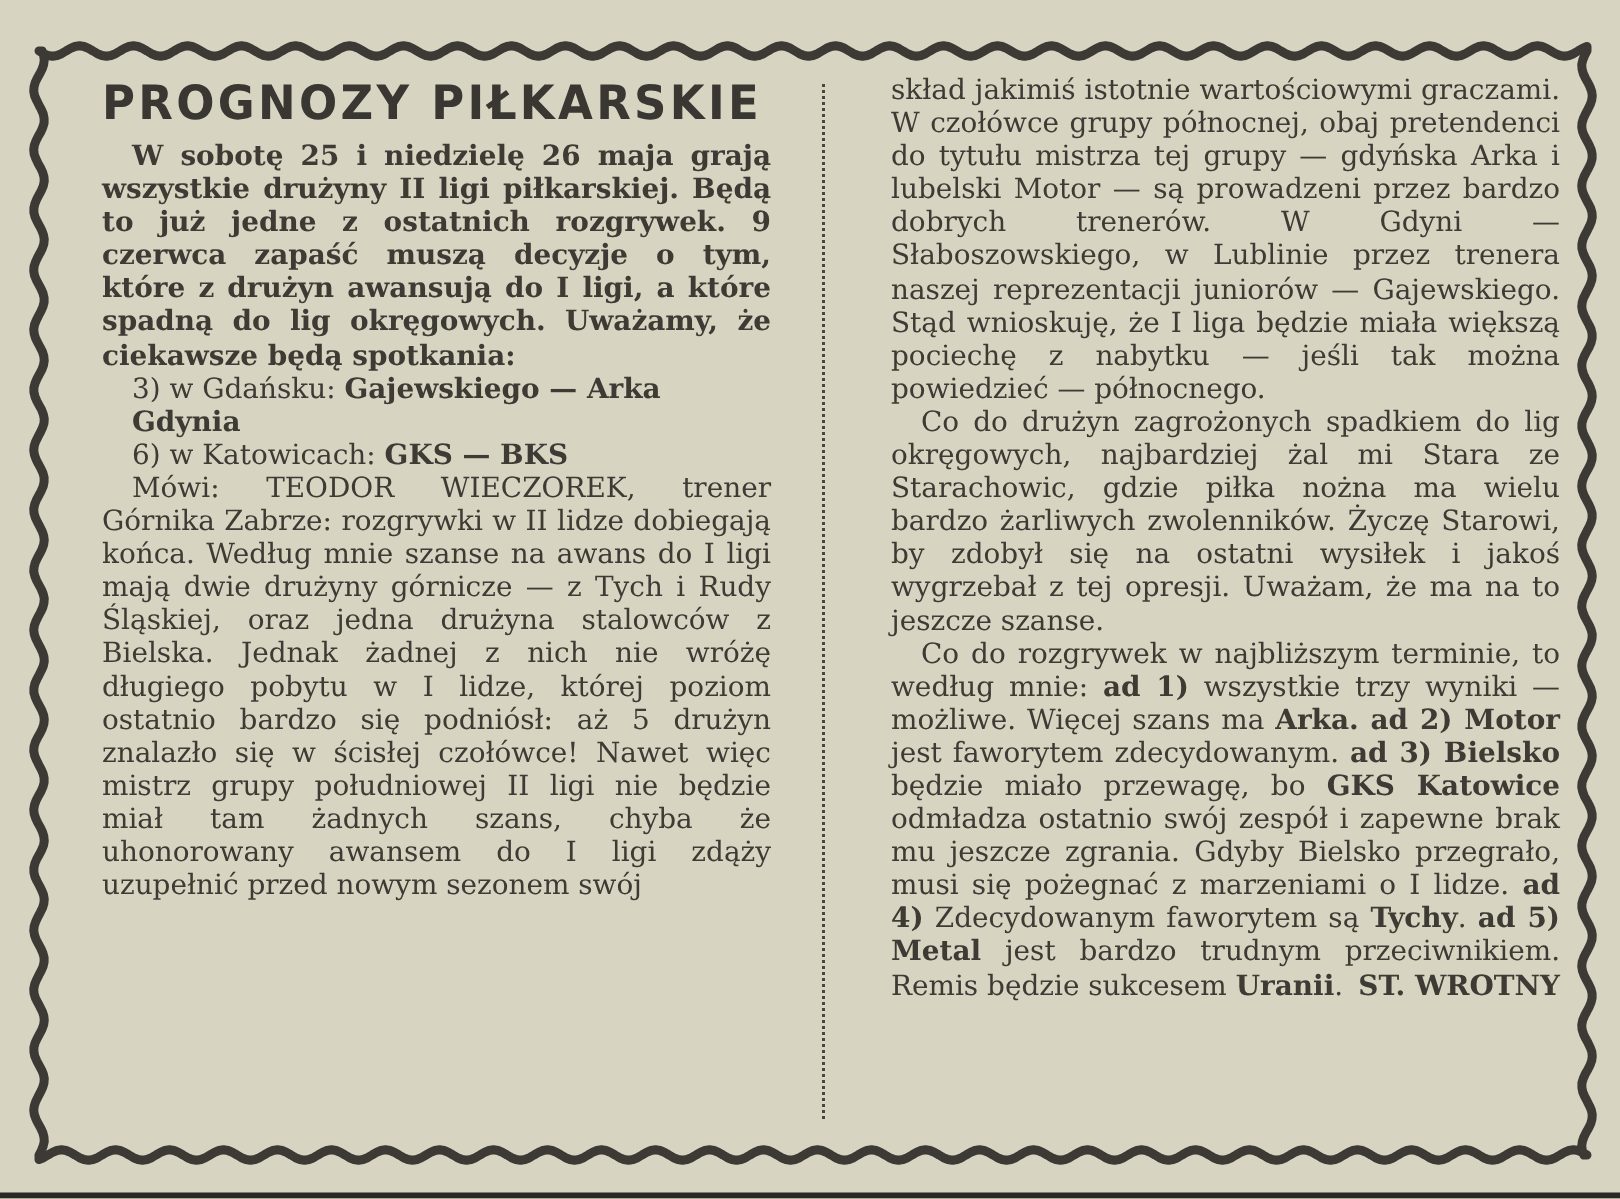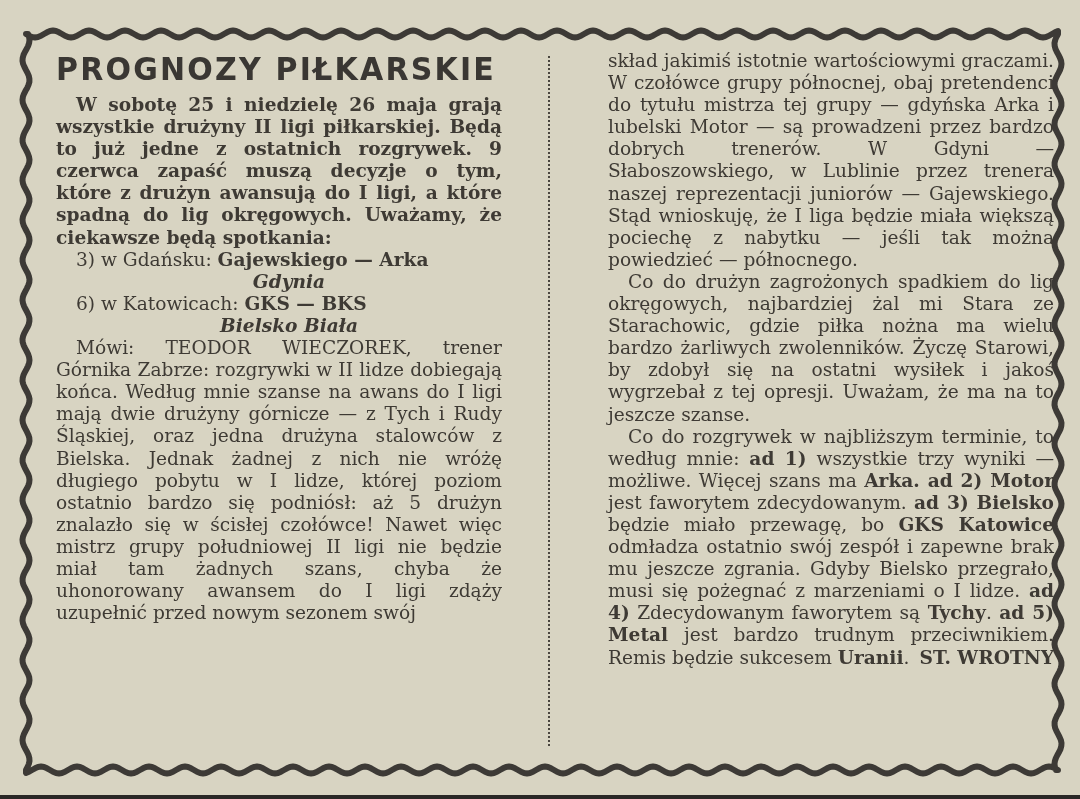--- a/index.html
+++ b/index.html
@@ -13,35 +13,36 @@
   .paper {
     position:absolute; left:0; top:0; width:1080px; height:795px;
     background:#d8d4c2;
   }
   .bottom-bar { position:absolute; left:0; top:795px; width:1080px; height:4px; background:#2a2826; }
   svg.frame { position:absolute; left:0; top:0; }
   .col {
     position:absolute; top:52px;
     font-size:18.6px; line-height:22.1px; font-weight:bold;
     text-align:justify;
+    margin-left:12px;
   }
   .col-left { left:56px; width:446px; }
-  .col-right { left:608px; width:446px; top:50px; }
+  .col-right { left:582px; width:446px; top:50px; }
   .title {
     font-family:"DejaVu Sans","Liberation Sans",sans-serif;
     font-weight:900; font-size:30px; letter-spacing:2.2px;
     line-height:36px; color:#3a3733; margin:0 0 6px 0;
     transform:scaleY(1.05);
   }
   p { margin:0; }
   .indent { text-indent:20px; }
   .light { font-weight:normal; }
   .it { font-weight:normal; }
   .match { padding-left:20px; text-align:left; }
-  .match .r { display:block; text-align:center;font-style:italic; }
+  .match .r { display:block; text-align:left; }
   .b { font-weight:bold; }
   .divider {
     position:absolute; left:548px; top:56px; width:0; height:690px;
     border-left:2.5px dotted #4a463f;
   }
 </style>
 </head>
 <body>
 
 <div class="paper"></div>
@@ -51,21 +52,21 @@
   <path id="wave" fill="none" stroke="#3d3a36" stroke-width="6" stroke-linejoin="round" stroke-linecap="round" d="M26.0,34.0 L29.0,35.8 L32.0,37.0 L35.0,37.5 L38.0,37.0 L41.0,35.8 L44.0,34.0 L47.0,32.3 L50.0,31.0 L53.0,30.5 L56.0,31.0 L59.0,32.3 L62.0,34.0 L65.0,35.8 L68.0,37.0 L71.0,37.5 L74.0,37.0 L77.0,35.8 L80.0,34.0 L83.0,32.3 L86.0,31.0 L89.0,30.5 L92.0,31.0 L95.0,32.3 L98.0,34.0 L101.0,35.8 L104.0,37.0 L107.0,37.5 L110.0,37.0 L113.0,35.8 L116.0,34.0 L119.0,32.3 L122.0,31.0 L125.0,30.5 L128.0,31.0 L131.0,32.3 L134.0,34.0 L137.0,35.7 L140.0,37.0 L143.0,37.5 L146.0,37.0 L149.0,35.8 L152.0,34.0 L155.0,32.3 L158.0,31.0 L161.0,30.5 L164.0,31.0 L167.0,32.3 L170.0,34.0 L173.0,35.7 L176.0,37.0 L179.0,37.5 L182.0,37.0 L185.0,35.8 L188.0,34.0 L191.0,32.3 L194.0,31.0 L197.0,30.5 L200.0,31.0 L203.0,32.3 L206.0,34.0 L209.0,35.7 L212.0,37.0 L215.0,37.5 L218.0,37.0 L221.0,35.8 L224.0,34.0 L227.0,32.3 L230.0,31.0 L233.0,30.5 L236.0,31.0 L239.0,32.3 L242.0,34.0 L245.0,35.7 L248.0,37.0 L251.0,37.5 L254.0,37.0 L257.0,35.8 L260.0,34.0 L263.0,32.3 L266.0,31.0 L269.0,30.5 L272.0,31.0 L275.0,32.3 L278.0,34.0 L281.0,35.7 L284.0,37.0 L287.0,37.5 L290.0,37.0 L293.0,35.8 L296.0,34.0 L299.0,32.3 L302.0,31.0 L305.0,30.5 L308.0,31.0 L311.0,32.3 L314.0,34.0 L317.0,35.8 L320.0,37.0 L323.0,37.5 L326.0,37.0 L329.0,35.8 L332.0,34.0 L335.0,32.2 L338.0,31.0 L341.0,30.5 L344.0,31.0 L347.0,32.2 L350.0,34.0 L353.0,35.8 L356.0,37.0 L359.0,37.5 L362.0,37.0 L365.0,35.8 L368.0,34.0 L371.0,32.2 L374.0,31.0 L377.0,30.5 L380.0,31.0 L383.0,32.2 L386.0,34.0 L389.0,35.8 L392.0,37.0 L395.0,37.5 L398.0,37.0 L401.0,35.8 L404.0,34.0 L407.0,32.2 L410.0,31.0 L413.0,30.5 L416.0,31.0 L419.0,32.2 L422.0,34.0 L425.0,35.8 L428.0,37.0 L431.0,37.5 L434.0,37.0 L437.0,35.8 L440.0,34.0 L443.0,32.3 L446.0,31.0 L449.0,30.5 L452.0,31.0 L455.0,32.2 L458.0,34.0 L461.0,35.8 L464.0,37.0 L467.0,37.5 L470.0,37.0 L473.0,35.8 L476.0,34.0 L479.0,32.2 L482.0,31.0 L485.0,30.5 L488.0,31.0 L491.0,32.2 L494.0,34.0 L497.0,35.8 L500.0,37.0 L503.0,37.5 L506.0,37.0 L509.0,35.8 L512.0,34.0 L515.0,32.3 L518.0,31.0 L521.0,30.5 L524.0,31.0 L527.0,32.2 L530.0,34.0 L533.0,35.8 L536.0,37.0 L539.0,37.5 L542.0,37.0 L545.0,35.8 L548.0,34.0 L551.0,32.2 L554.0,31.0 L557.0,30.5 L560.0,31.0 L563.0,32.2 L566.0,34.0 L569.0,35.8 L572.0,37.0 L575.0,37.5 L578.0,37.0 L581.0,35.8 L584.0,34.0 L587.0,32.3 L590.0,31.0 L593.0,30.5 L596.0,31.0 L599.0,32.2 L602.0,34.0 L605.0,35.7 L608.0,37.0 L611.0,37.5 L614.0,37.0 L617.0,35.8 L620.0,34.0 L623.0,32.3 L626.0,31.0 L629.0,30.5 L632.0,31.0 L635.0,32.3 L638.0,34.0 L641.0,35.7 L644.0,37.0 L647.0,37.5 L650.0,37.0 L653.0,35.7 L656.0,34.0 L659.0,32.3 L662.0,31.0 L665.0,30.5 L668.0,31.0 L671.0,32.3 L674.0,34.0 L677.0,35.7 L680.0,37.0 L683.0,37.5 L686.0,37.0 L689.0,35.8 L692.0,34.0 L695.0,32.3 L698.0,31.0 L701.0,30.5 L704.0,31.0 L707.0,32.3 L710.0,34.0 L713.0,35.7 L716.0,37.0 L719.0,37.5 L722.0,37.0 L725.0,35.7 L728.0,34.0 L731.0,32.3 L734.0,31.0 L737.0,30.5 L740.0,31.0 L743.0,32.3 L746.0,34.0 L749.0,35.7 L752.0,37.0 L755.0,37.5 L758.0,37.0 L761.0,35.8 L764.0,34.0 L767.0,32.2 L770.0,31.0 L773.0,30.5 L776.0,31.0 L779.0,32.3 L782.0,34.0 L785.0,35.7 L788.0,37.0 L791.0,37.5 L794.0,37.0 L797.0,35.7 L800.0,34.0 L803.0,32.3 L806.0,31.0 L809.0,30.5 L812.0,31.0 L815.0,32.2 L818.0,34.0 L821.0,35.7 L824.0,37.0 L827.0,37.5 L830.0,37.0 L833.0,35.7 L836.0,34.0 L839.0,32.3 L842.0,31.0 L845.0,30.5 L848.0,31.0 L851.0,32.2 L854.0,34.0 L857.0,35.7 L860.0,37.0 L863.0,37.5 L866.0,37.0 L869.0,35.8 L872.0,34.0 L875.0,32.3 L878.0,31.0 L881.0,30.5 L884.0,31.0 L887.0,32.3 L890.0,34.0 L893.0,35.7 L896.0,37.0 L899.0,37.5 L902.0,37.0 L905.0,35.8 L908.0,34.0 L911.0,32.3 L914.0,31.0 L917.0,30.5 L920.0,31.0 L923.0,32.3 L926.0,34.0 L929.0,35.7 L932.0,37.0 L935.0,37.5 L938.0,37.0 L941.0,35.7 L944.0,34.0 L947.0,32.3 L950.0,31.0 L953.0,30.5 L956.0,31.0 L959.0,32.2 L962.0,34.0 L965.0,35.7 L968.0,37.0 L971.0,37.5 L974.0,37.0 L977.0,35.7 L980.0,34.0 L983.0,32.3 L986.0,31.0 L989.0,30.5 L992.0,31.0 L995.0,32.2 L998.0,34.0 L1001.0,35.7 L1004.0,37.0 L1007.0,37.5 L1010.0,37.0 L1013.0,35.8 L1016.0,34.0 L1019.0,32.3 L1022.0,31.0 L1025.0,30.5 L1028.0,31.0 L1031.0,32.3 L1034.0,34.0 L1037.0,35.7 L1040.0,37.0 L1043.0,37.5 L1046.0,37.0 L1049.0,35.8 L1052.0,34.0 L1055.0,32.3 L1058.0,31.0 L1058.0,34.0 L1056.4,37.0 L1055.2,40.0 L1054.5,43.0 L1054.7,46.0 L1055.5,49.0 L1056.9,52.0 L1058.5,54.9 L1060.0,57.9 L1061.1,60.9 L1061.5,63.9 L1061.1,66.9 L1060.1,69.9 L1058.6,72.9 L1057.0,75.9 L1055.6,78.9 L1054.7,81.9 L1054.5,84.9 L1055.1,87.9 L1056.3,90.8 L1057.9,93.8 L1059.5,96.8 L1060.8,99.8 L1061.4,102.8 L1061.4,105.8 L1060.6,108.8 L1059.2,111.8 L1057.6,114.8 L1056.0,117.8 L1054.9,120.8 L1054.5,123.8 L1054.8,126.7 L1055.8,129.7 L1057.3,132.7 L1058.9,135.7 L1060.4,138.7 L1061.3,141.7 L1061.5,144.7 L1060.9,147.7 L1059.7,150.7 L1058.2,153.7 L1056.6,156.7 L1055.3,159.7 L1054.6,162.7 L1054.6,165.6 L1055.4,168.6 L1056.7,171.6 L1058.3,174.6 L1059.9,177.6 L1061.0,180.6 L1061.5,183.6 L1061.2,186.6 L1060.2,189.6 L1058.8,192.6 L1057.2,195.6 L1055.7,198.6 L1054.8,201.5 L1054.5,204.5 L1055.0,207.5 L1056.2,210.5 L1057.7,213.5 L1059.3,216.5 L1060.7,219.5 L1061.4,222.5 L1061.4,225.5 L1060.7,228.5 L1059.4,231.5 L1057.7,234.5 L1056.2,237.4 L1055.0,240.4 L1054.5,243.4 L1054.8,246.4 L1055.7,249.4 L1057.1,252.4 L1058.8,255.4 L1060.2,258.4 L1061.2,261.4 L1061.5,264.4 L1061.0,267.4 L1059.9,270.4 L1058.4,273.3 L1056.7,276.3 L1055.4,279.3 L1054.6,282.3 L1054.6,285.3 L1055.3,288.3 L1056.6,291.3 L1058.2,294.3 L1059.7,297.3 L1060.9,300.3 L1061.5,303.3 L1061.3,306.3 L1060.4,309.3 L1059.0,312.2 L1057.3,315.2 L1055.8,318.2 L1054.8,321.2 L1054.5,324.2 L1054.9,327.2 L1056.0,330.2 L1057.6,333.2 L1059.2,336.2 L1060.5,339.2 L1061.4,342.2 L1061.4,345.2 L1060.8,348.1 L1059.5,351.1 L1057.9,354.1 L1056.4,357.1 L1055.1,360.1 L1054.5,363.1 L1054.7,366.1 L1055.6,369.1 L1057.0,372.1 L1058.6,375.1 L1060.1,378.1 L1061.1,381.1 L1061.5,384.0 L1061.1,387.0 L1060.0,390.0 L1058.5,393.0 L1056.9,396.0 L1055.5,399.0 L1054.7,402.0 L1054.5,405.0 L1055.2,408.0 L1056.4,411.0 L1058.0,414.0 L1059.6,417.0 L1060.8,420.0 L1061.5,422.9 L1061.3,425.9 L1060.5,428.9 L1059.1,431.9 L1057.5,434.9 L1056.0,437.9 L1054.9,440.9 L1054.5,443.9 L1054.9,446.9 L1055.9,449.9 L1057.4,452.9 L1059.0,455.9 L1060.4,458.8 L1061.3,461.8 L1061.5,464.8 L1060.9,467.8 L1059.7,470.8 L1058.1,473.8 L1056.5,476.8 L1055.2,479.8 L1054.6,482.8 L1054.6,485.8 L1055.4,488.8 L1056.8,491.8 L1058.4,494.7 L1059.9,497.7 L1061.0,500.7 L1061.5,503.7 L1061.2,506.7 L1060.2,509.7 L1058.7,512.7 L1057.1,515.7 L1055.7,518.7 L1054.7,521.7 L1054.5,524.7 L1055.1,527.7 L1056.2,530.7 L1057.8,533.6 L1059.4,536.6 L1060.7,539.6 L1061.4,542.6 L1061.4,545.6 L1060.6,548.6 L1059.3,551.6 L1057.7,554.6 L1056.1,557.6 L1055.0,560.6 L1054.5,563.6 L1054.8,566.6 L1055.7,569.5 L1057.2,572.5 L1058.8,575.5 L1060.3,578.5 L1061.2,581.5 L1061.5,584.5 L1061.0,587.5 L1059.8,590.5 L1058.3,593.5 L1056.7,596.5 L1055.4,599.5 L1054.6,602.5 L1054.6,605.4 L1055.3,608.4 L1056.6,611.4 L1058.2,614.4 L1059.8,617.4 L1061.0,620.4 L1061.5,623.4 L1061.3,626.4 L1060.3,629.4 L1058.9,632.4 L1057.3,635.4 L1055.8,638.4 L1054.8,641.3 L1054.5,644.3 L1055.0,647.3 L1056.1,650.3 L1057.6,653.3 L1059.2,656.3 L1060.6,659.3 L1061.4,662.3 L1061.4,665.3 L1060.7,668.3 L1059.5,671.3 L1057.9,674.3 L1056.3,677.3 L1055.1,680.2 L1054.5,683.2 L1054.7,686.2 L1055.6,689.2 L1057.0,692.2 L1058.7,695.2 L1060.1,698.2 L1061.2,701.2 L1061.5,704.2 L1061.1,707.2 L1060.0,710.2 L1058.5,713.2 L1056.8,716.1 L1055.5,719.1 L1054.6,722.1 L1054.6,725.1 L1055.2,728.1 L1056.5,731.1 L1058.1,734.1 L1059.6,737.1 L1060.9,740.1 L1061.5,743.1 L1061.3,746.1 L1060.5,749.1 L1059.1,752.0 L1057.4,755.0 L1055.9,758.0 L1054.9,761.0 L1054.5,764.0 L1054.9,767.0 L1055.9,770.0 L1058.0,770.0 L1055.0,768.3 L1052.0,767.0 L1049.0,766.5 L1046.0,767.0 L1043.0,768.3 L1040.0,770.0 L1037.0,771.8 L1034.0,773.0 L1031.0,773.5 L1028.0,773.0 L1025.0,771.8 L1022.0,770.0 L1019.0,768.3 L1016.0,767.0 L1013.0,766.5 L1010.0,767.0 L1007.0,768.3 L1004.0,770.0 L1001.0,771.8 L998.0,773.0 L995.0,773.5 L992.0,773.0 L989.0,771.8 L986.0,770.0 L983.0,768.3 L980.0,767.0 L977.0,766.5 L974.0,767.0 L971.0,768.3 L968.0,770.0 L965.0,771.8 L962.0,773.0 L959.0,773.5 L956.0,773.0 L953.0,771.8 L950.0,770.0 L947.0,768.3 L944.0,767.0 L941.0,766.5 L938.0,767.0 L935.0,768.3 L932.0,770.0 L929.0,771.8 L926.0,773.0 L923.0,773.5 L920.0,773.0 L917.0,771.8 L914.0,770.0 L911.0,768.3 L908.0,767.0 L905.0,766.5 L902.0,767.0 L899.0,768.3 L896.0,770.0 L893.0,771.8 L890.0,773.0 L887.0,773.5 L884.0,773.0 L881.0,771.8 L878.0,770.0 L875.0,768.3 L872.0,767.0 L869.0,766.5 L866.0,767.0 L863.0,768.3 L860.0,770.0 L857.0,771.8 L854.0,773.0 L851.0,773.5 L848.0,773.0 L845.0,771.8 L842.0,770.0 L839.0,768.3 L836.0,767.0 L833.0,766.5 L830.0,767.0 L827.0,768.3 L824.0,770.0 L821.0,771.8 L818.0,773.0 L815.0,773.5 L812.0,773.0 L809.0,771.8 L806.0,770.0 L803.0,768.3 L800.0,767.0 L797.0,766.5 L794.0,767.0 L791.0,768.3 L788.0,770.0 L785.0,771.8 L782.0,773.0 L779.0,773.5 L776.0,773.0 L773.0,771.8 L770.0,770.0 L767.0,768.3 L764.0,767.0 L761.0,766.5 L758.0,767.0 L755.0,768.3 L752.0,770.0 L749.0,771.8 L746.0,773.0 L743.0,773.5 L740.0,773.0 L737.0,771.8 L734.0,770.0 L731.0,768.3 L728.0,767.0 L725.0,766.5 L722.0,767.0 L719.0,768.3 L716.0,770.0 L713.0,771.8 L710.0,773.0 L707.0,773.5 L704.0,773.0 L701.0,771.8 L698.0,770.0 L695.0,768.3 L692.0,767.0 L689.0,766.5 L686.0,767.0 L683.0,768.3 L680.0,770.0 L677.0,771.8 L674.0,773.0 L671.0,773.5 L668.0,773.0 L665.0,771.8 L662.0,770.0 L659.0,768.3 L656.0,767.0 L653.0,766.5 L650.0,767.0 L647.0,768.3 L644.0,770.0 L641.0,771.8 L638.0,773.0 L635.0,773.5 L632.0,773.0 L629.0,771.8 L626.0,770.0 L623.0,768.3 L620.0,767.0 L617.0,766.5 L614.0,767.0 L611.0,768.3 L608.0,770.0 L605.0,771.8 L602.0,773.0 L599.0,773.5 L596.0,773.0 L593.0,771.8 L590.0,770.0 L587.0,768.3 L584.0,767.0 L581.0,766.5 L578.0,767.0 L575.0,768.3 L572.0,770.0 L569.0,771.8 L566.0,773.0 L563.0,773.5 L560.0,773.0 L557.0,771.8 L554.0,770.0 L551.0,768.3 L548.0,767.0 L545.0,766.5 L542.0,767.0 L539.0,768.3 L536.0,770.0 L533.0,771.8 L530.0,773.0 L527.0,773.5 L524.0,773.0 L521.0,771.8 L518.0,770.0 L515.0,768.3 L512.0,767.0 L509.0,766.5 L506.0,767.0 L503.0,768.3 L500.0,770.0 L497.0,771.8 L494.0,773.0 L491.0,773.5 L488.0,773.0 L485.0,771.8 L482.0,770.0 L479.0,768.3 L476.0,767.0 L473.0,766.5 L470.0,767.0 L467.0,768.3 L464.0,770.0 L461.0,771.8 L458.0,773.0 L455.0,773.5 L452.0,773.0 L449.0,771.8 L446.0,770.0 L443.0,768.3 L440.0,767.0 L437.0,766.5 L434.0,767.0 L431.0,768.3 L428.0,770.0 L425.0,771.8 L422.0,773.0 L419.0,773.5 L416.0,773.0 L413.0,771.8 L410.0,770.0 L407.0,768.3 L404.0,767.0 L401.0,766.5 L398.0,767.0 L395.0,768.3 L392.0,770.0 L389.0,771.8 L386.0,773.0 L383.0,773.5 L380.0,773.0 L377.0,771.8 L374.0,770.0 L371.0,768.3 L368.0,767.0 L365.0,766.5 L362.0,767.0 L359.0,768.3 L356.0,770.0 L353.0,771.8 L350.0,773.0 L347.0,773.5 L344.0,773.0 L341.0,771.8 L338.0,770.0 L335.0,768.3 L332.0,767.0 L329.0,766.5 L326.0,767.0 L323.0,768.3 L320.0,770.0 L317.0,771.8 L314.0,773.0 L311.0,773.5 L308.0,773.0 L305.0,771.8 L302.0,770.0 L299.0,768.3 L296.0,767.0 L293.0,766.5 L290.0,767.0 L287.0,768.3 L284.0,770.0 L281.0,771.7 L278.0,773.0 L275.0,773.5 L272.0,773.0 L269.0,771.8 L266.0,770.0 L263.0,768.3 L260.0,767.0 L257.0,766.5 L254.0,767.0 L251.0,768.3 L248.0,770.0 L245.0,771.8 L242.0,773.0 L239.0,773.5 L236.0,773.0 L233.0,771.8 L230.0,770.0 L227.0,768.3 L224.0,767.0 L221.0,766.5 L218.0,767.0 L215.0,768.3 L212.0,770.0 L209.0,771.8 L206.0,773.0 L203.0,773.5 L200.0,773.0 L197.0,771.8 L194.0,770.0 L191.0,768.3 L188.0,767.0 L185.0,766.5 L182.0,767.0 L179.0,768.3 L176.0,770.0 L173.0,771.8 L170.0,773.0 L167.0,773.5 L164.0,773.0 L161.0,771.8 L158.0,770.0 L155.0,768.3 L152.0,767.0 L149.0,766.5 L146.0,767.0 L143.0,768.3 L140.0,770.0 L137.0,771.7 L134.0,773.0 L131.0,773.5 L128.0,773.0 L125.0,771.8 L122.0,770.0 L119.0,768.3 L116.0,767.0 L113.0,766.5 L110.0,767.0 L107.0,768.3 L104.0,770.0 L101.0,771.8 L98.0,773.0 L95.0,773.5 L92.0,773.0 L89.0,771.8 L86.0,770.0 L83.0,768.3 L80.0,767.0 L77.0,766.5 L74.0,767.0 L71.0,768.3 L68.0,770.0 L65.0,771.8 L62.0,773.0 L59.0,773.5 L56.0,773.0 L53.0,771.8 L50.0,770.0 L47.0,768.3 L44.0,767.0 L41.0,766.5 L38.0,767.0 L35.0,768.3 L32.0,770.0 L29.0,771.8 L26.0,773.0 L26.0,770.0 L27.6,767.0 L28.8,764.0 L29.5,761.0 L29.3,758.0 L28.5,755.0 L27.1,752.0 L25.5,749.1 L24.0,746.1 L22.9,743.1 L22.5,740.1 L22.9,737.1 L23.9,734.1 L25.4,731.1 L27.0,728.1 L28.4,725.1 L29.3,722.1 L29.5,719.1 L28.9,716.1 L27.7,713.2 L26.1,710.2 L24.5,707.2 L23.2,704.2 L22.6,701.2 L22.6,698.2 L23.4,695.2 L24.8,692.2 L26.4,689.2 L28.0,686.2 L29.1,683.2 L29.5,680.2 L29.2,677.3 L28.2,674.3 L26.7,671.3 L25.1,668.3 L23.6,665.3 L22.7,662.3 L22.5,659.3 L23.1,656.3 L24.3,653.3 L25.8,650.3 L27.4,647.3 L28.7,644.3 L29.4,641.3 L29.4,638.4 L28.6,635.4 L27.3,632.4 L25.7,629.4 L24.1,626.4 L23.0,623.4 L22.5,620.4 L22.8,617.4 L23.8,614.4 L25.2,611.4 L26.8,608.4 L28.3,605.4 L29.2,602.5 L29.5,599.5 L29.0,596.5 L27.8,593.5 L26.3,590.5 L24.7,587.5 L23.3,584.5 L22.6,581.5 L22.6,578.5 L23.3,575.5 L24.6,572.5 L26.3,569.5 L27.8,566.6 L29.0,563.6 L29.5,560.6 L29.2,557.6 L28.3,554.6 L26.9,551.6 L25.2,548.6 L23.8,545.6 L22.8,542.6 L22.5,539.6 L23.0,536.6 L24.1,533.6 L25.6,530.7 L27.3,527.7 L28.6,524.7 L29.4,521.7 L29.4,518.7 L28.7,515.7 L27.4,512.7 L25.8,509.7 L24.3,506.7 L23.1,503.7 L22.5,500.7 L22.7,497.7 L23.6,494.7 L25.0,491.8 L26.7,488.8 L28.2,485.8 L29.2,482.8 L29.5,479.8 L29.1,476.8 L28.0,473.8 L26.4,470.8 L24.8,467.8 L23.5,464.8 L22.6,461.8 L22.6,458.8 L23.2,455.9 L24.5,452.9 L26.1,449.9 L27.6,446.9 L28.9,443.9 L29.5,440.9 L29.3,437.9 L28.4,434.9 L27.0,431.9 L25.4,428.9 L23.9,425.9 L22.9,422.9 L22.5,420.0 L22.9,417.0 L24.0,414.0 L25.5,411.0 L27.1,408.0 L28.5,405.0 L29.3,402.0 L29.5,399.0 L28.8,396.0 L27.6,393.0 L26.0,390.0 L24.4,387.0 L23.2,384.0 L22.5,381.1 L22.7,378.1 L23.5,375.1 L24.9,372.1 L26.5,369.1 L28.0,366.1 L29.1,363.1 L29.5,360.1 L29.1,357.1 L28.1,354.1 L26.6,351.1 L25.0,348.1 L23.6,345.2 L22.7,342.2 L22.5,339.2 L23.1,336.2 L24.3,333.2 L25.9,330.2 L27.5,327.2 L28.8,324.2 L29.4,321.2 L29.4,318.2 L28.6,315.2 L27.2,312.2 L25.6,309.3 L24.1,306.3 L23.0,303.3 L22.5,300.3 L22.8,297.3 L23.8,294.3 L25.3,291.3 L26.9,288.3 L28.3,285.3 L29.3,282.3 L29.5,279.3 L28.9,276.3 L27.8,273.3 L26.2,270.4 L24.6,267.4 L23.3,264.4 L22.6,261.4 L22.6,258.4 L23.4,255.4 L24.7,252.4 L26.3,249.4 L27.9,246.4 L29.0,243.4 L29.5,240.4 L29.2,237.4 L28.3,234.5 L26.8,231.5 L25.2,228.5 L23.7,225.5 L22.8,222.5 L22.5,219.5 L23.0,216.5 L24.2,213.5 L25.7,210.5 L27.3,207.5 L28.6,204.5 L29.4,201.5 L29.4,198.6 L28.7,195.6 L27.4,192.6 L25.8,189.6 L24.2,186.6 L23.0,183.6 L22.5,180.6 L22.7,177.6 L23.7,174.6 L25.1,171.6 L26.7,168.6 L28.2,165.6 L29.2,162.7 L29.5,159.7 L29.0,156.7 L27.9,153.7 L26.4,150.7 L24.8,147.7 L23.4,144.7 L22.6,141.7 L22.6,138.7 L23.3,135.7 L24.5,132.7 L26.1,129.7 L27.7,126.7 L28.9,123.8 L29.5,120.8 L29.3,117.8 L28.4,114.8 L27.0,111.8 L25.3,108.8 L23.9,105.8 L22.8,102.8 L22.5,99.8 L22.9,96.8 L24.0,93.8 L25.5,90.8 L27.2,87.9 L28.5,84.9 L29.4,81.9 L29.4,78.9 L28.8,75.9 L27.5,72.9 L25.9,69.9 L24.4,66.9 L23.1,63.9 L22.5,60.9 L22.7,57.9 L23.5,54.9 L24.9,52.0 L26.6,49.0 L28.1,46.0 L29.1,43.0 L29.5,40.0 L29.1,37.0 L28.1,34.0 Z"></path>
 </svg>
 
 <div class="divider"></div>
 
 <div class="col col-left">
   <div class="title">PROGNOZY PIŁKARSKIE</div>
   <p class="indent" id="intro"><span>W sobotę 25 i niedzielę 26 maja grają wszystkie drużyny II ligi piłkarskiej. Będą to już jedne z ostatnich rozgrywek. 9 czerwca zapaść muszą decyzje o tym, które z drużyn awansują do I ligi, a które spadną do lig okręgowych. </span><span class="it" style="font-weight: bold;">Uważamy, że ciekawsze będą spotkania:</span></p>
   <div id="matches">
       <div class="match"><span class="light">3) w Gdańsku: </span><span class="b">Gajewskiego — Arka</span><span class="r b">Gdynia</span></div>
-      <div class="match"><span class="light">6) w Katowicach: </span><span class="b">GKS — BKS</span><span class="r b">Bielsko Biała</span></div>
+      <div class="match"><span class="light">6) w Katowicach: </span><span class="b">GKS — BKS</span></div>
     </div>
   <p class="indent light" id="q1"><span>Mówi: TEODOR WIECZOREK, trener Górnika Zabrze:</span><span> rozgrywki w II lidze dobiegają końca. Według mnie szanse na awans do I ligi mają dwie drużyny górnicze — z Tych i Rudy Śląskiej, oraz jedna drużyna stalowców z Bielska. Jednak żadnej z nich nie wróżę długiego pobytu w I lidze, której poziom ostatnio bardzo się podniósł: aż 5 drużyn znalazło się w ścisłej czołówce! Nawet więc mistrz grupy południowej II ligi nie będzie miał tam żadnych szans, chyba że uhonorowany awansem do I ligi zdąży uzupełnić przed nowym sezonem swój </span></p>
 </div>
 
 <div class="col col-right">
   <p class="light" id="q1b">skład jakimiś istotnie wartościowymi graczami. W czołówce grupy północnej, obaj pretendenci do tytułu mistrza tej grupy — gdyńska Arka i lubelski Motor — są prowadzeni przez bardzo dobrych trenerów. W Gdyni — Słaboszowskiego, w Lublinie przez trenera naszej reprezentacji juniorów — Gajewskiego. Stąd wnioskuję, że I liga będzie miała większą pociechę z nabytku — jeśli tak można powiedzieć — północnego.</p>
   <p class="indent light" id="q2">Co do drużyn zagrożonych spadkiem do lig okręgowych, najbardziej żal mi Stara ze Starachowic, gdzie piłka nożna ma wielu bardzo żarliwych zwolenników. Życzę Starowi, by zdobył się na ostatni wysiłek i jakoś wygrzebał z tej opresji. Uważam, że ma na to jeszcze szanse.</p>
   <p class="indent light" id="q3"><span>Co do rozgrywek w najbliższym terminie, to według mnie: </span><span class="b">ad 1)</span><span> wszystkie trzy wyniki — możliwe. Więcej szans ma </span><span class="b">Arka. ad 2) Motor</span><span> jest faworytem zdecydowanym. </span><span class="b">ad 3) Bielsko</span><span> będzie miało przewagę, bo </span><span class="b">GKS Katowice</span><span> odmładza ostatnio swój zespół i zapewne brak mu jeszcze zgrania. Gdyby Bielsko przegrało, musi się pożegnać z marzeniami o I lidze. </span><span class="b">ad 4)</span><span> Zdecydowanym faworytem są </span><span class="b">Tychy</span><span>. </span><span class="b">ad 5) Metal</span><span> jest bardzo trudnym przeciwnikiem. Remis będzie sukcesem </span><span class="b">Uranii</span><span>.</span></p>
 <div>
       <span class="b" style="float: right; margin-top: -22px;">ST. WROTNY</span>

